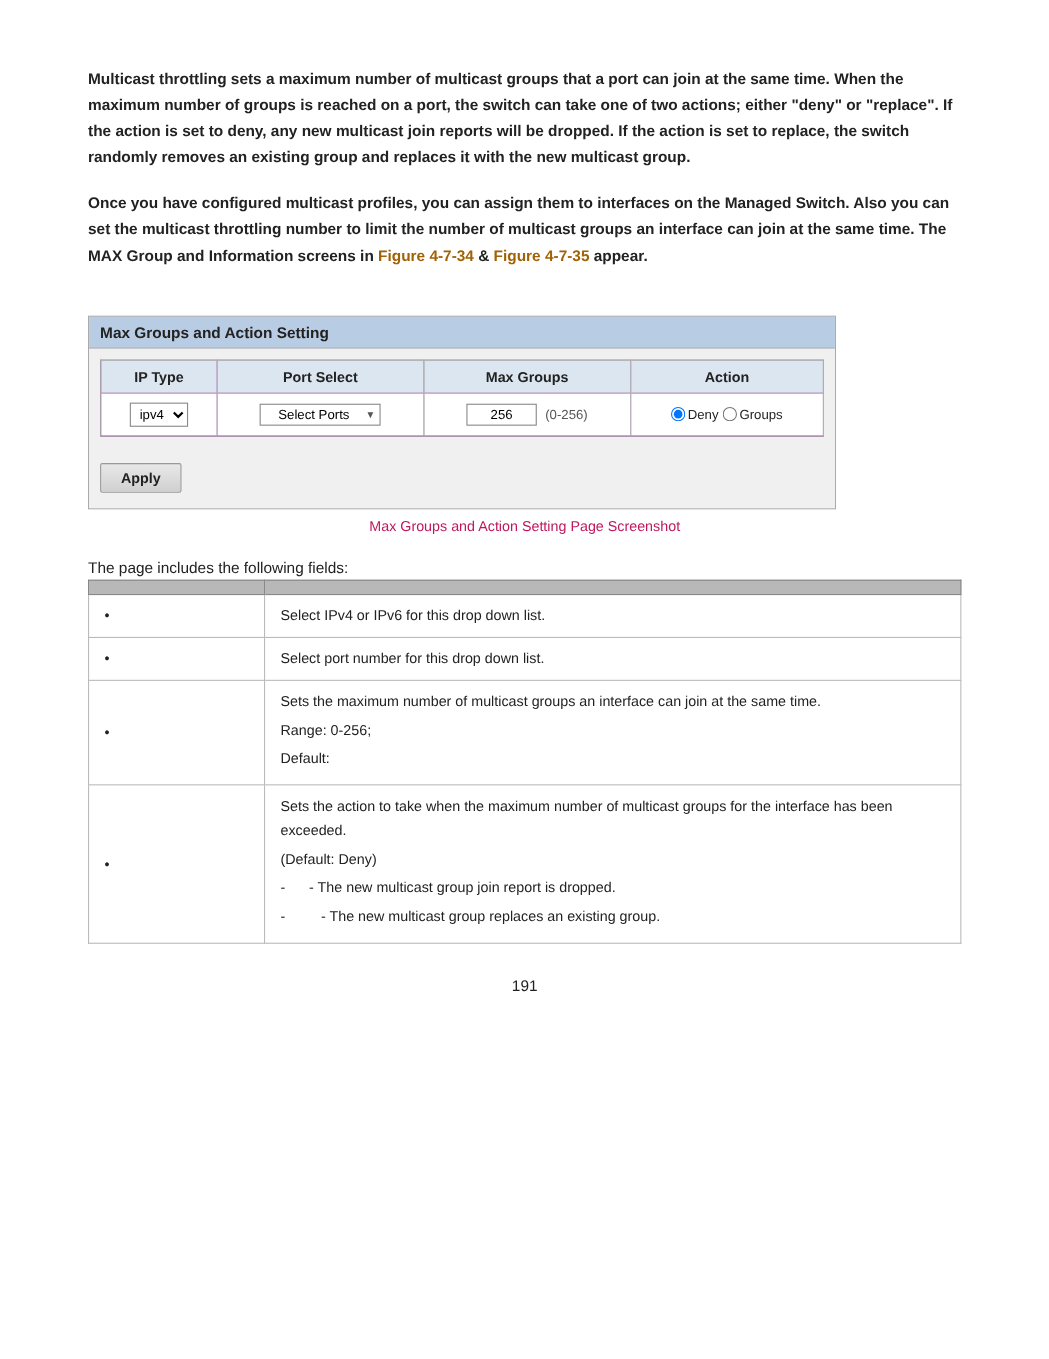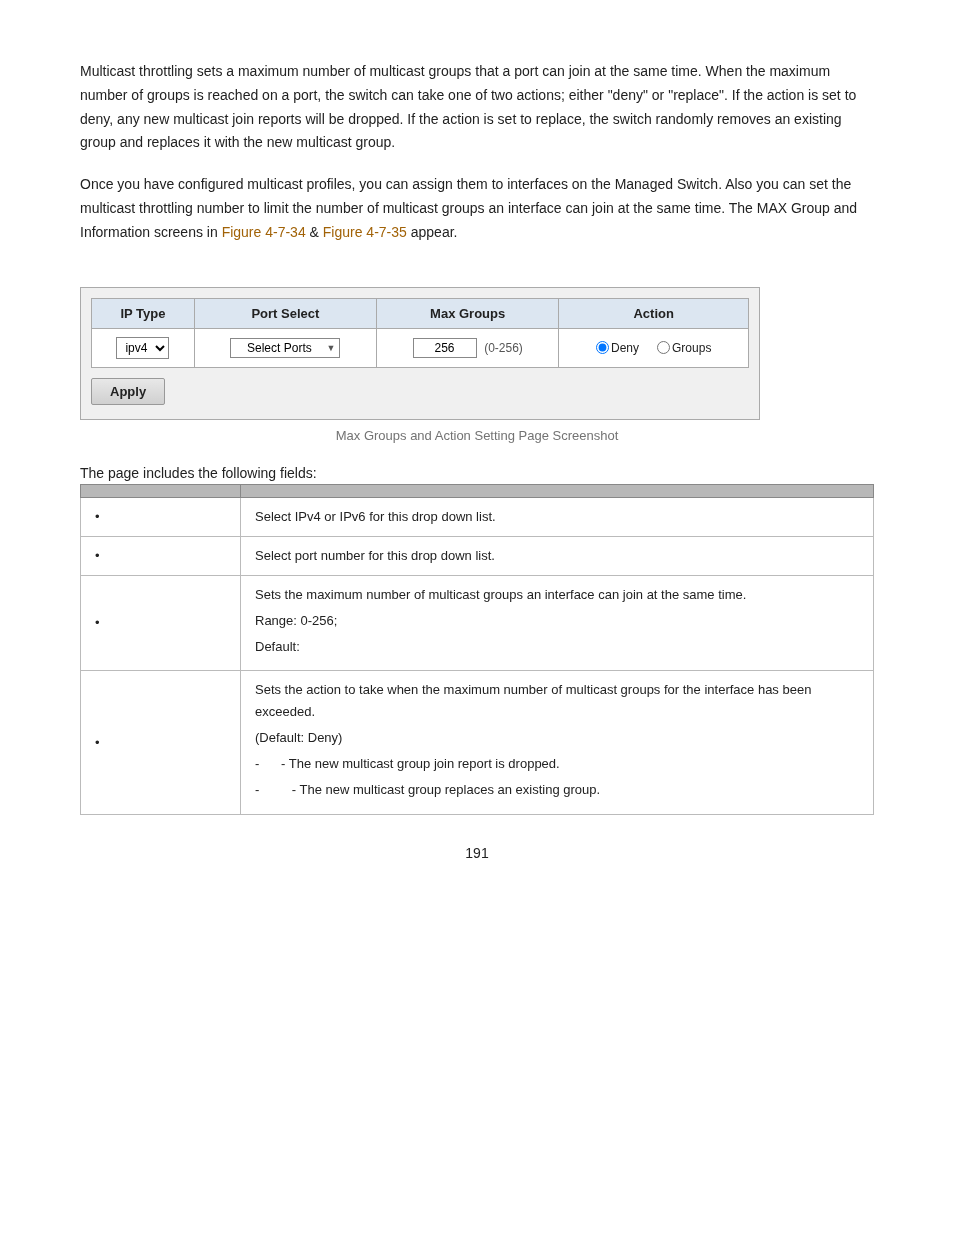--- a/index.html
+++ b/index.html
@@ -9,20 +9,21 @@
       color: #222;
       background: #fff;
       width: 954px;
       min-height: 1235px;
       padding: 60px 80px 60px 80px;
     }
 
     .intro-text {
       line-height: 1.7;
       margin-bottom: 18px;
+      font-weight: bold;
     }
 
     .link {
       color: #a16207;
       text-decoration: none;
     }
 
     
     .screenshot-box {
       border: 1px solid #aaa;
@@ -45,21 +46,21 @@
     .screenshot-inner {
       padding: 10px 10px 14px 10px;
       background: #f0f0f0;
     }
 
     .settings-table {
       width: 100%;
       border-collapse: collapse;
       background: #a21caf;
       border: 1px solid #aaa;
-      margin-bottom: 10px;
+      margin-bottom: 24px;
     }
 
     .settings-table th {
       background: #dce6f1;
       border: 1px solid #aaa;
       padding: 7px 12px;
       text-align: center;
       font-size: 13px;
       font-weight: bold;
     }
@@ -119,21 +120,21 @@
     .range-label {
       font-size: 12px;
       color: #555;
       margin-left: 4px;
     }
 
     .action-radio {
       font-size: 12px;
       display: flex;
       align-items: center;
-      gap: 18px;
+      gap: 4px;
       justify-content: center;
     }
 
     .action-radio label {
       display: flex;
       align-items: center;
       gap: 2px;
       cursor: pointer;
     }
 
@@ -144,21 +145,21 @@
       font-size: 13px;
       font-weight: bold;
       color: #222;
       cursor: pointer;
       border-radius: 2px;
     }
 
     .screenshot-caption {
       text-align: center;
       font-size: 13px;
-      color: #737373;
+      color: #be185d;
       margin-bottom: 22px;
     }
 
     .fields-intro {
       font-size: 14px;
       margin-bottom: 3px;
     }
 
     
     .fields-table {
@@ -212,20 +213,23 @@
 <body>
 
 <p class="intro-text">Multicast throttling sets a maximum number of multicast groups that a port can join at the same time. When the maximum number of groups is reached on a port, the switch can take one of two actions; either "deny" or "replace". If the action is set to deny, any new multicast join reports will be dropped. If the action is set to replace, the switch randomly removes an existing group and replaces it with the new multicast group.</p>
 
 <p class="intro-text">
   <span>Once you have configured multicast profiles, you can assign them to interfaces on the Managed Switch. Also you can set the multicast throttling number to limit the number of multicast groups an interface can join at the same time. The MAX Group and Information screens in </span><a class="link">Figure 4-7-34</a><span> &amp; </span><a class="link">Figure 4-7-35</a><span> appear.</span>
 </p>
 
 <div>
   <div class="screenshot-box">
+    <div class="screenshot-title-bar">
+      <span>Max Groups and Action Setting</span>
+    </div>
     <div class="screenshot-inner">
       <table class="settings-table">
         <thead>
           <tr>
             <th>IP Type</th>
             <th>Port Select</th>
             <th>Max Groups</th>
             <th>Action</th>
           </tr>
         </thead>

